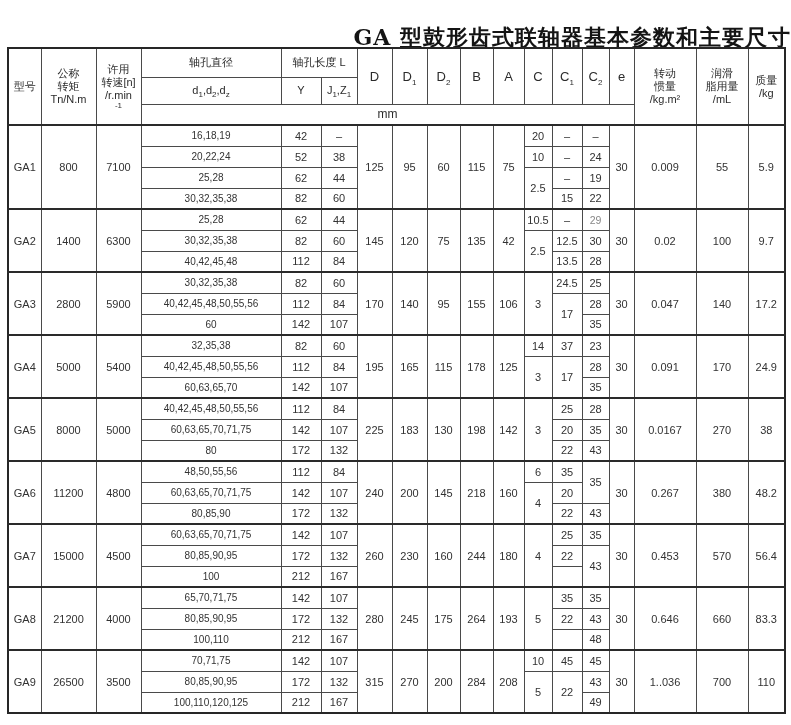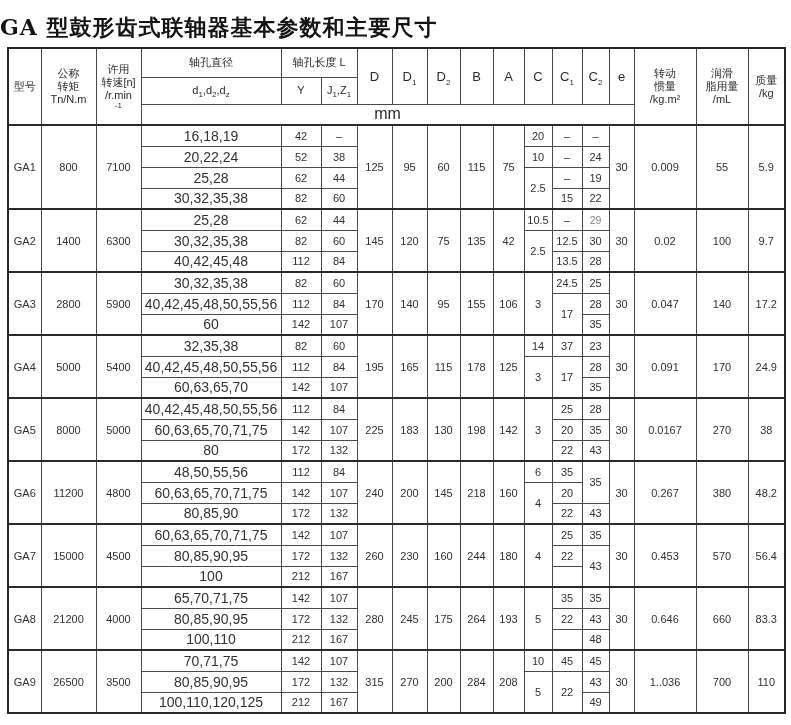--- a/index.html
+++ b/index.html
@@ -1,36 +1,36 @@
 <!DOCTYPE html>
 <html><head>
 <meta charset="utf-8">
 <style>
   * { box-sizing: border-box; margin: 0; padding: 0; }
   html, body { width: 791px; background: #ffffff; }
   body { height: 725px; font-family: "Liberation Sans", sans-serif; color: #2e2e2e; overflow: hidden; }
   .page { position: relative; width: 791px; height: 725px; }
-  .title { text-align: left; padding-top: 13px; font-family: "DejaVu Serif", "Liberation Serif", serif;
+  .title { text-align: right; padding-top: 23px; font-family: "DejaVu Serif", "Liberation Serif", serif;
            font-size: 22px; font-weight: 600; color: #141414; letter-spacing: 1px; }
   table.spec { position: absolute; left: 7px; top: 47px; width: 777px; table-layout: fixed;
                border-collapse: collapse; border: 2px solid #262626; }
   th, td { border: 1px solid #4a4a4a; text-align: center; vertical-align: middle;
            font-size: 11px; font-weight: 400; padding: 0 1px; overflow: hidden; }
   thead tr.h1 { height: 29px; }
   thead tr.h2 { height: 27px; }
   thead tr.h3 { height: 21px; }
   tbody tr { height: 21px; }
   th { color: #2b2b2b; font-size: 11px; line-height: 1.18; }
   th.dim { font-size: 13px; }
   th sub, td sub { font-size: 8px; line-height: 0; }
   th .ln { display: block; }
   th .sup-line { display: block; font-size: 8px; margin-top: -1px; }
-  th.unit { font-size: 16px; text-align: center; }
+  th.unit { font-size: 12px; text-align: center; }
   tbody td { color: #323232; }
-  td.bore { font-size: 14px; }
+  td.bore { font-size: 10px; }
   tr.group-start td { border-top: 2px solid #2a2a2a; }
   td.inner { border-top-color: #8f8f8f; }
   td.light { color: #888888; font-family: Liberation Sans, sans-serif; font-size: 10.5px; }
   thead { border-bottom: 2px solid #2a2a2a; }
 </style>
 </head>
 <body>
 
 <div class="page">
   <div class="title">GA 型鼓形齿式联轴器基本参数和主要尺寸</div>

